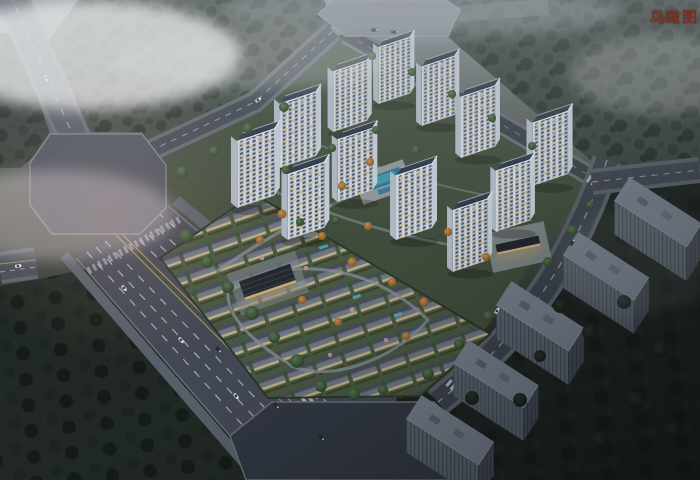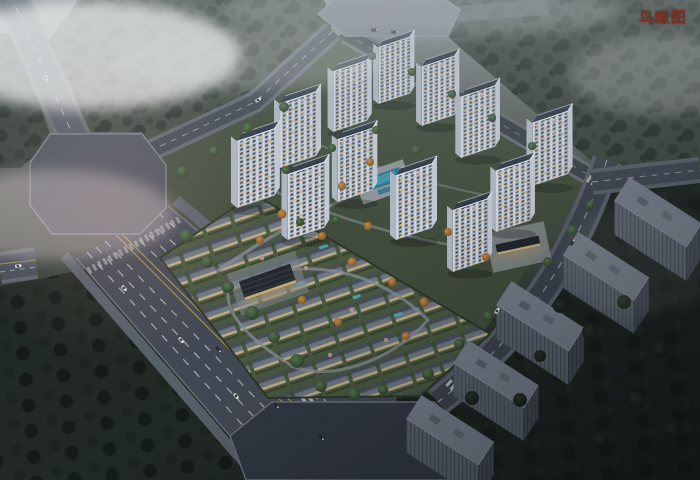--- a/index.html
+++ b/index.html
@@ -1,20 +1,20 @@
 <!DOCTYPE html>
 <html><head>
 <meta charset="utf-8">
 <style>
   html,body{margin:0;padding:0;background:#14191a;}
   .canvas{position:relative;width:700px;height:480px;overflow:hidden;background:#20261f;
           font-family:"DejaVu Sans","Liberation Sans",sans-serif;}
   .canvas svg{display:block;}
   use,symbol{overflow:visible;}
-  .title-label{position:absolute;top:8px;right:13px;font-size:15px;font-weight:bold;
+  .title-label{position:absolute;top:8px;right:2px;font-size:15px;font-weight:bold;
                letter-spacing:1px;color:#7c3322;text-shadow:0 0 2px rgba(20,20,25,.55);margin-left:22px;}
 </style>
 </head>
 <body>
 
 <div class="canvas">
 <svg width="700" height="480" viewBox="0 0 700 480" xmlns="http://www.w3.org/2000/svg">
   <defs>
     <linearGradient id="g0" x1="0" y1="0" x2="0" y2="1">
       <stop offset="0" stop-color="#8f969c"></stop>

